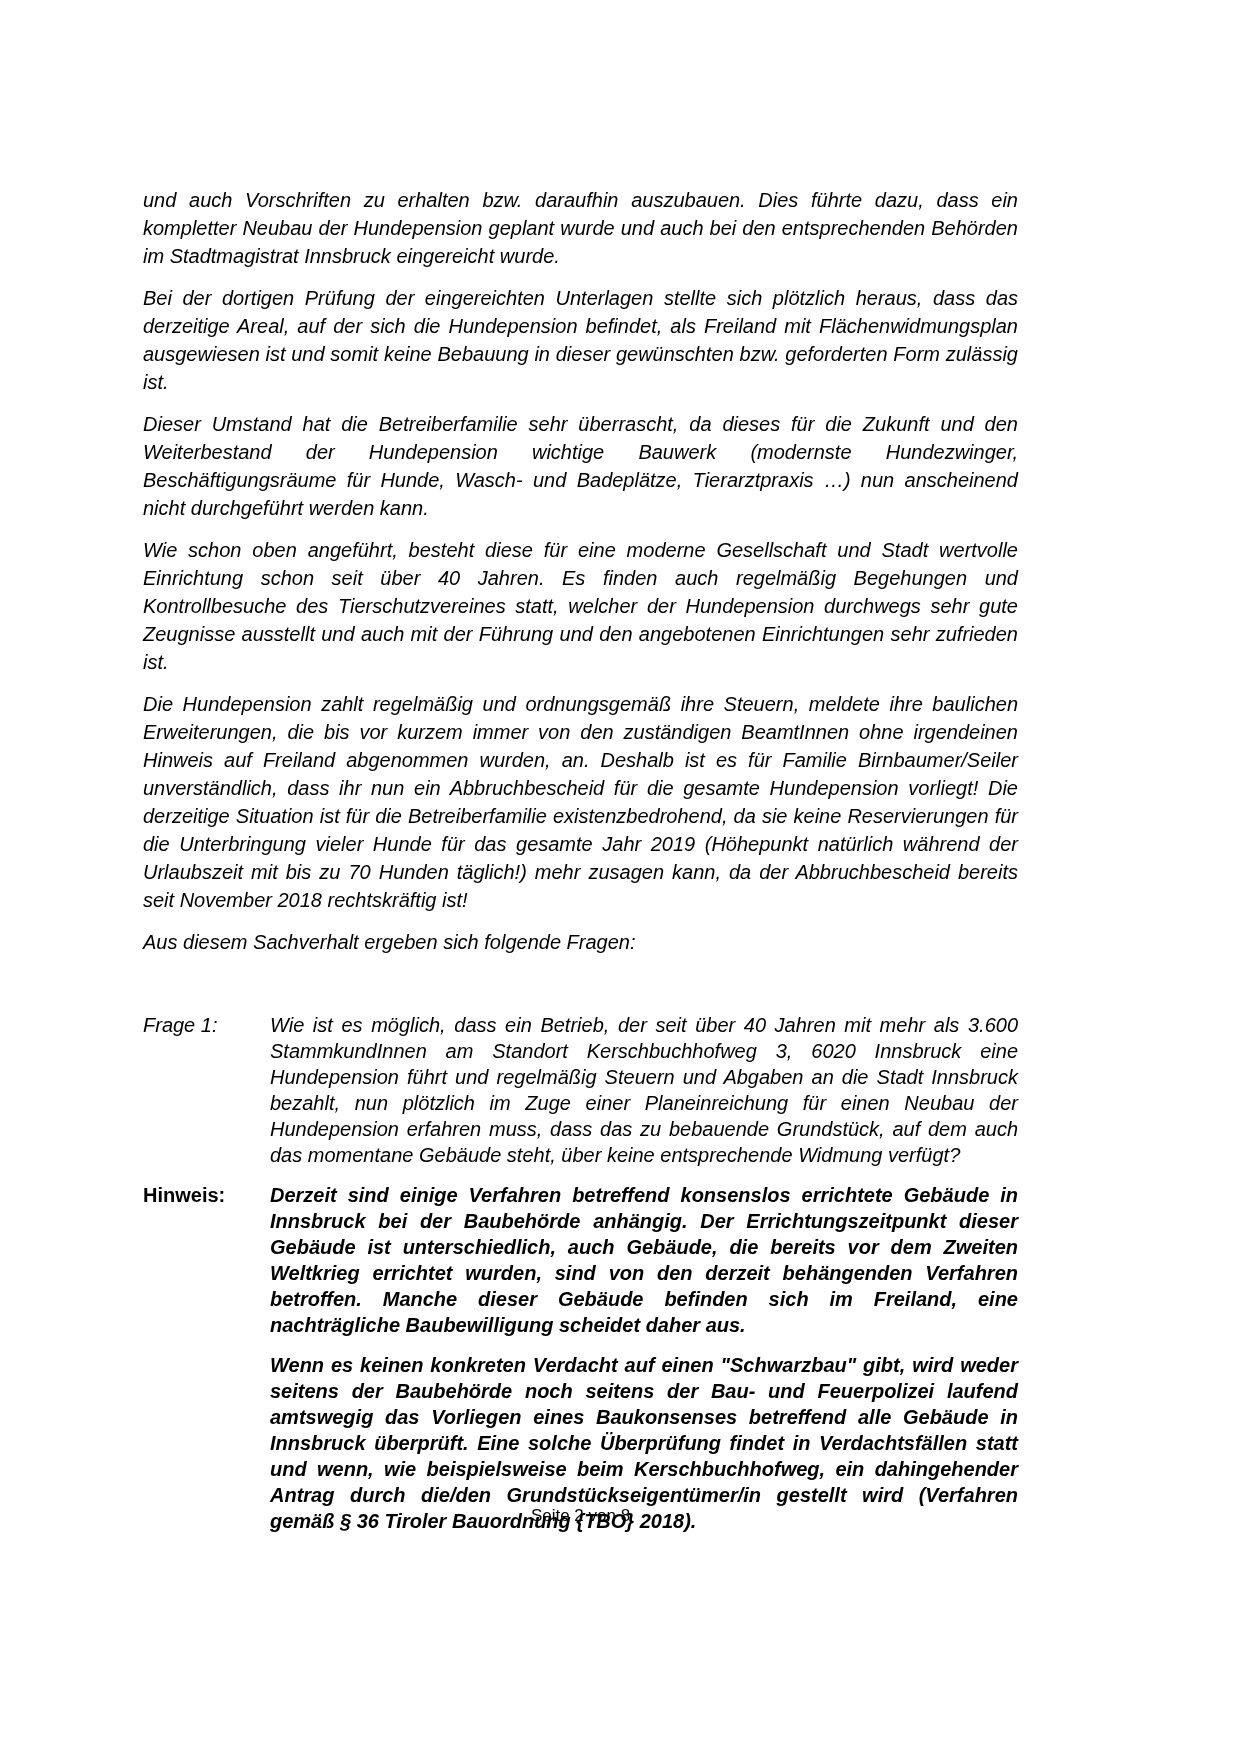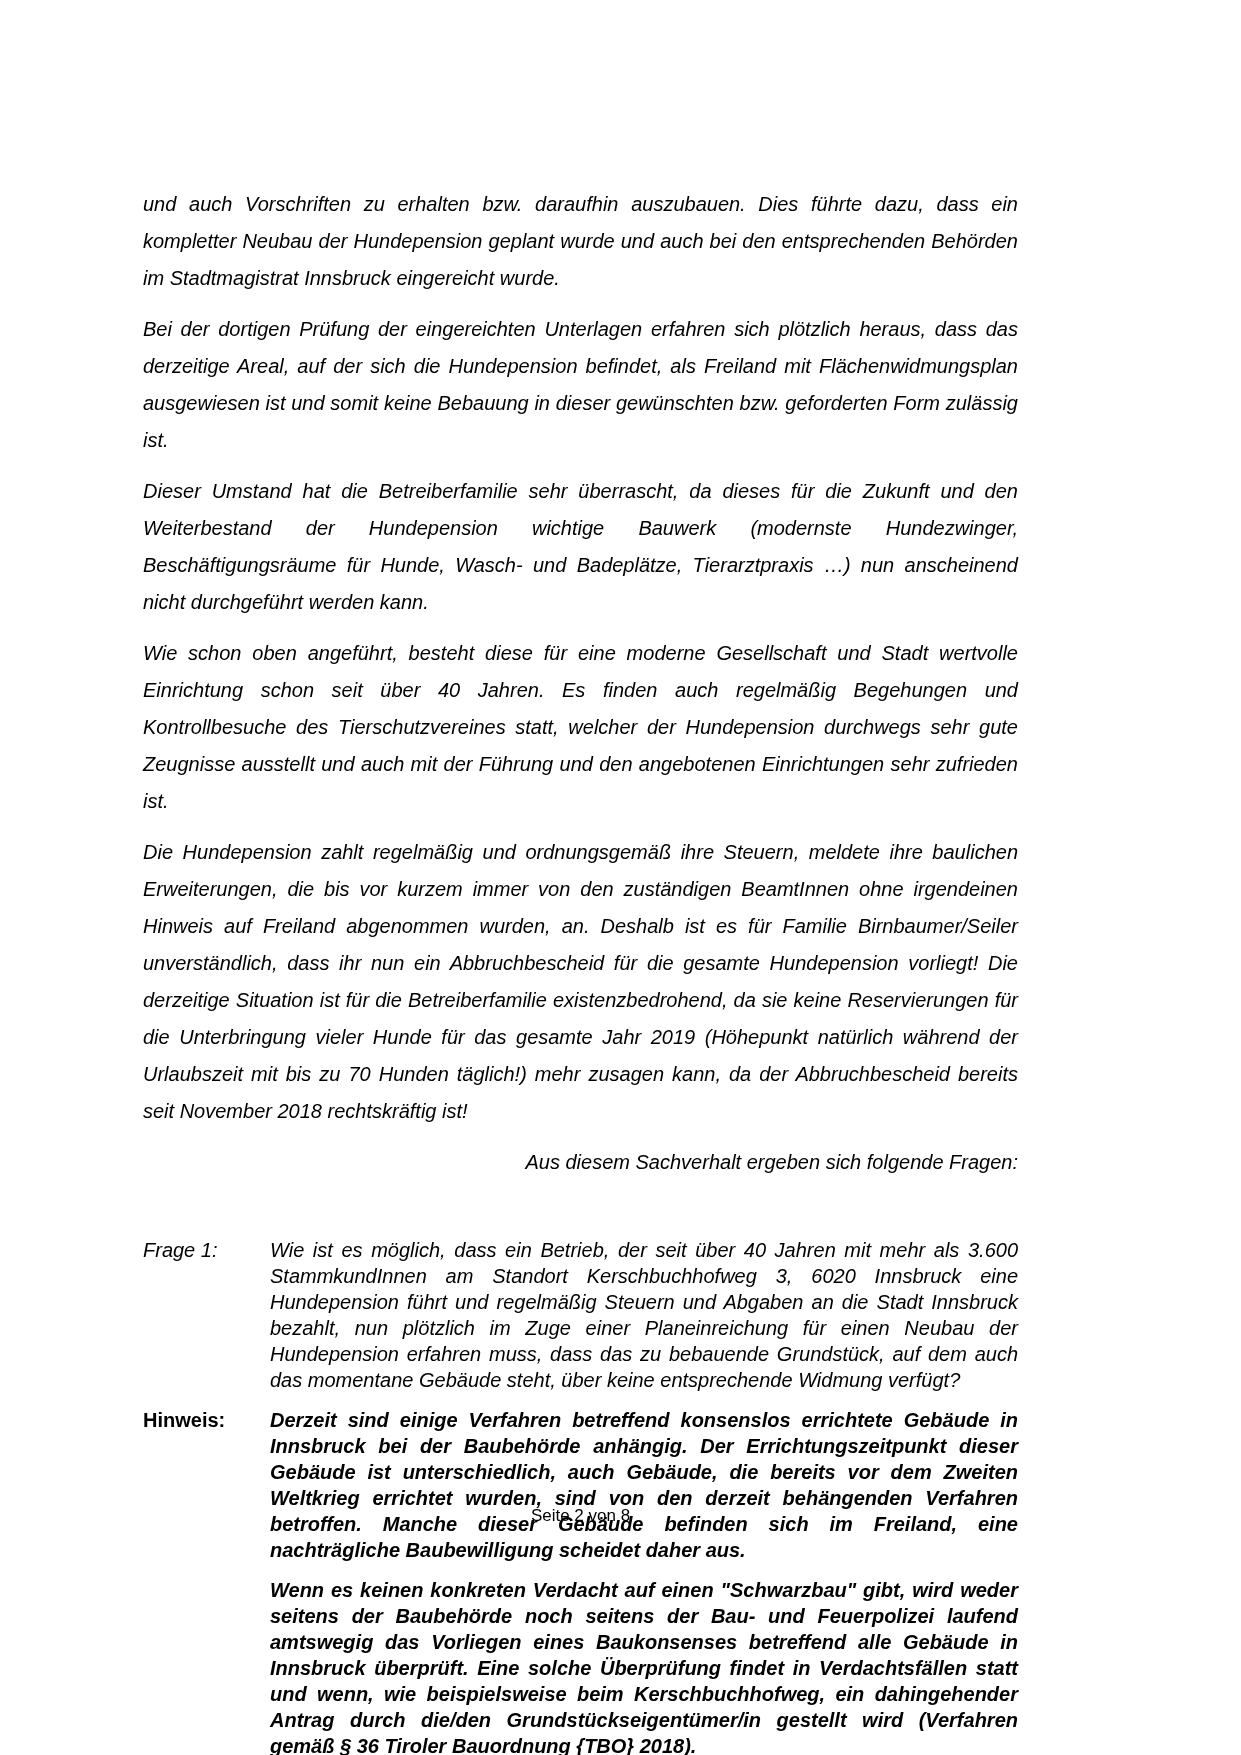--- a/index.html
+++ b/index.html
@@ -14,21 +14,21 @@
     overflow: hidden;
   }
   .content {
     position: absolute;
     left: 143px;
     top: 186px;
     width: 875px;
   }
   .para {
     font-size: 20px;
-    line-height: 37px;
+    line-height: 28px;
     text-align: justify;
     hyphens: auto;
     -webkit-hyphens: auto;
     margin-bottom: 14px;
   }
   .italic { font-style: italic; }
   .bold   { font-weight: bold; }
   .qa-section { margin-top: 56px; }
   .qa-row {
     display: flex;
@@ -63,25 +63,25 @@
     line-height: 22px;
   }
 </style>
 </head>
 <body>
 
 <div class="page">
   <div class="content">
 
     <p class="para italic">und auch Vorschriften zu erhalten bzw. daraufhin auszubauen. Dies führte dazu, dass ein kompletter Neubau der Hundepension geplant wurde und auch bei den entsprechenden Behörden im Stadtmagistrat Innsbruck eingereicht wurde.</p>
-    <p class="para italic">Bei der dortigen Prüfung der eingereichten Unterlagen erfahren sich plötzlich heraus, dass das derzeitige Areal, auf der sich die Hundepension befindet, als Freiland mit Flächenwidmungsplan ausgewiesen ist und somit keine Bebauung in dieser gewünschten bzw. geforderten Form zulässig ist.</p>
+    <p class="para italic">Bei der dortigen Prüfung der eingereichten Unterlagen stellte sich plötzlich heraus, dass das derzeitige Areal, auf der sich die Hundepension befindet, als Freiland mit Flächenwidmungsplan ausgewiesen ist und somit keine Bebauung in dieser gewünschten bzw. geforderten Form zulässig ist.</p>
     <p class="para italic">Dieser Umstand hat die Betreiberfamilie sehr überrascht, da dieses für die Zukunft und den Weiterbestand der Hundepension wichtige Bauwerk (modernste Hundezwinger, Beschäftigungsräume für Hunde, Wasch- und Badeplätze, Tierarztpraxis …) nun anscheinend nicht durchgeführt werden kann.</p>
     <p class="para italic">Wie schon oben angeführt, besteht diese für eine moderne Gesellschaft und Stadt wertvolle Einrichtung schon seit über 40 Jahren. Es finden auch regelmäßig Begehungen und Kontrollbesuche des Tierschutzvereines statt, welcher der Hundepension durchwegs sehr gute Zeugnisse ausstellt und auch mit der Führung und den angebotenen Einrichtungen sehr zufrieden ist.</p>
     <p class="para italic">Die Hundepension zahlt regelmäßig und ordnungsgemäß ihre Steuern, meldete ihre baulichen Erweiterungen, die bis vor kurzem immer von den zuständigen BeamtInnen ohne irgendeinen Hinweis auf Freiland abgenommen wurden, an. Deshalb ist es für Familie Birnbaumer/Seiler unverständlich, dass ihr nun ein Abbruchbescheid für die gesamte Hundepension vorliegt! Die derzeitige Situation ist für die Betreiberfamilie existenzbedrohend, da sie keine Reservierungen für die Unterbringung vieler Hunde für das gesamte Jahr 2019 (Höhepunkt natürlich während der Urlaubszeit mit bis zu 70 Hunden täglich!) mehr zusagen kann, da der Abbruchbescheid bereits seit November 2018 rechtskräftig ist!</p>
-    <p class="para italic" style="text-align:right;">Aus diesem Sachverhalt ergeben sich folgende Fragen:</p>
+    <p class="para italic" style="text-align:left;">Aus diesem Sachverhalt ergeben sich folgende Fragen:</p>
 
     <div class="qa-section">
 
       <div class="qa-row">
         <div class="qa-label italic">Frage 1:</div>
         <div class="qa-content italic">Wie ist es möglich, dass ein Betrieb, der seit über 40 Jahren mit mehr als 3.600 StammkundInnen am Standort Kerschbuchhofweg 3, 6020 Innsbruck eine Hundepension führt und regelmäßig Steuern und Abgaben an die Stadt Innsbruck bezahlt, nun plötzlich im Zuge einer Planeinreichung für einen Neubau der Hundepension erfahren muss, dass das zu bebauende Grundstück, auf dem auch das momentane Gebäude steht, über keine entsprechende Widmung verfügt?</div>
       </div>
 
       <div class="qa-row">
         <div class="qa-label bold">Hinweis:</div>

